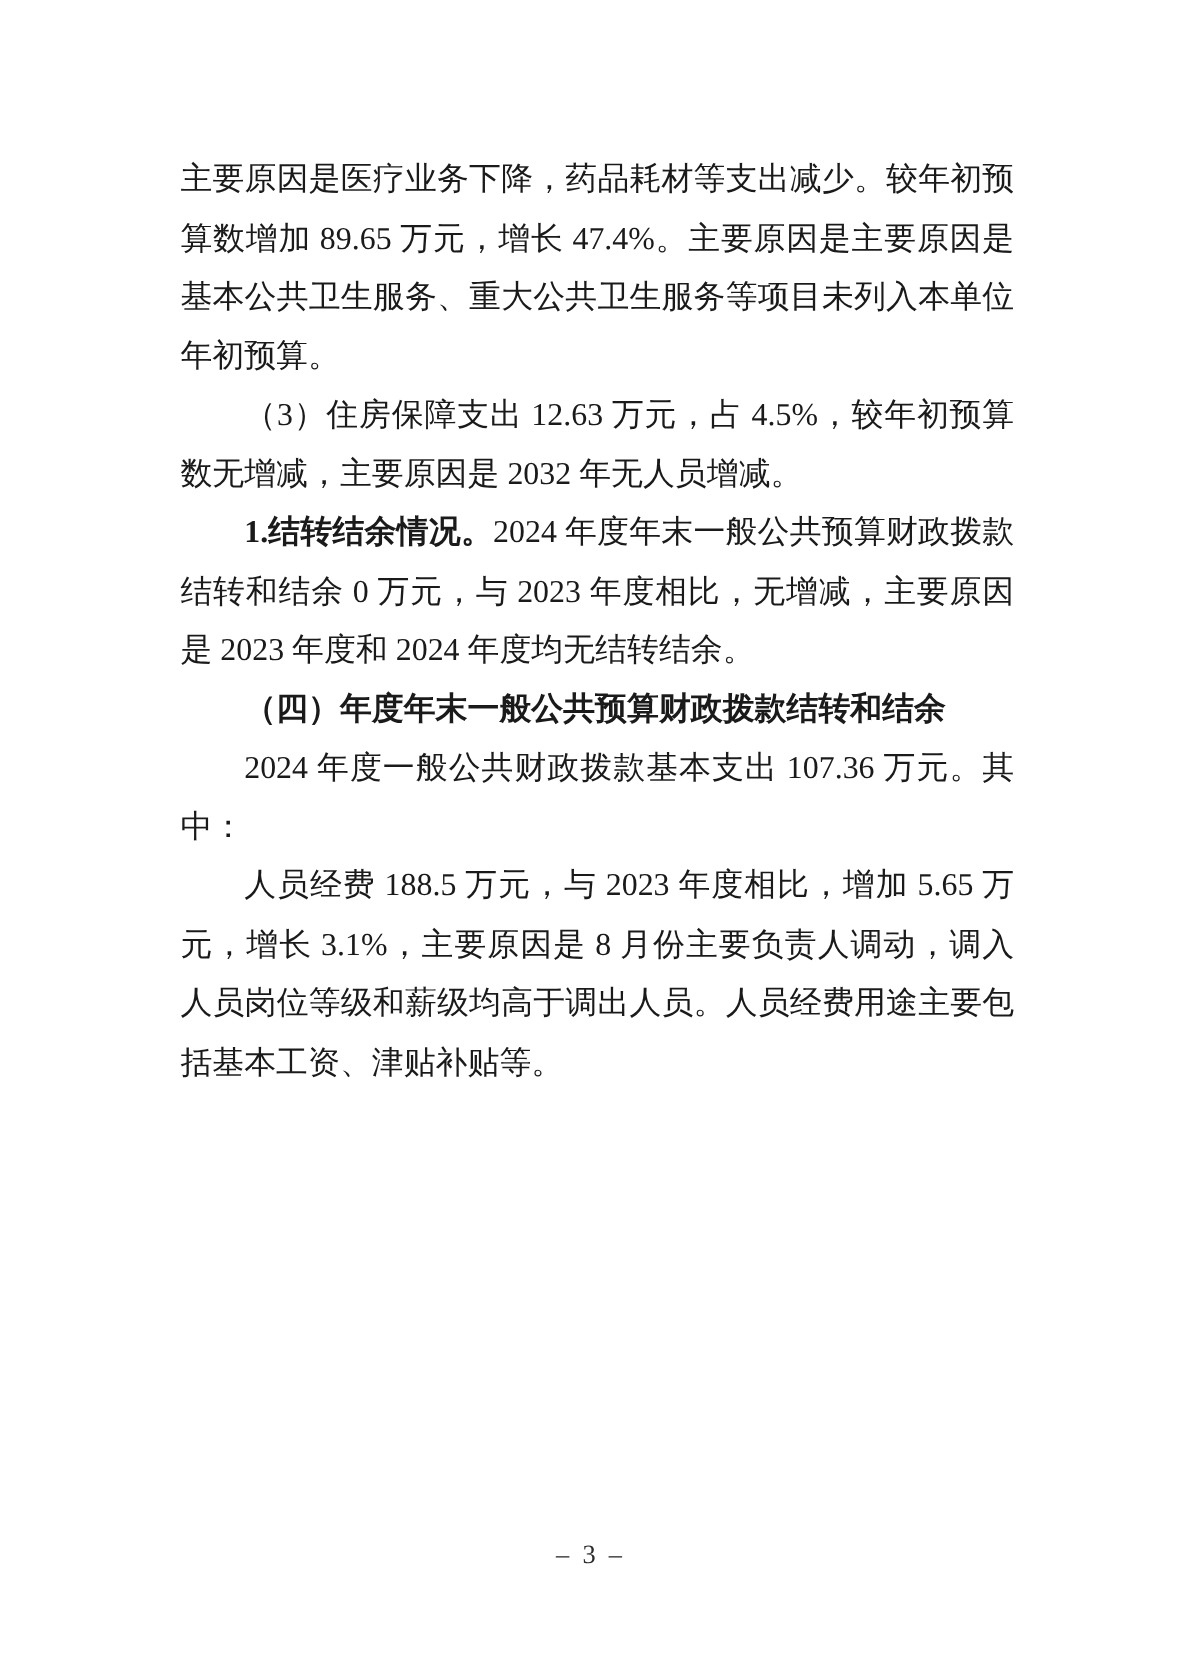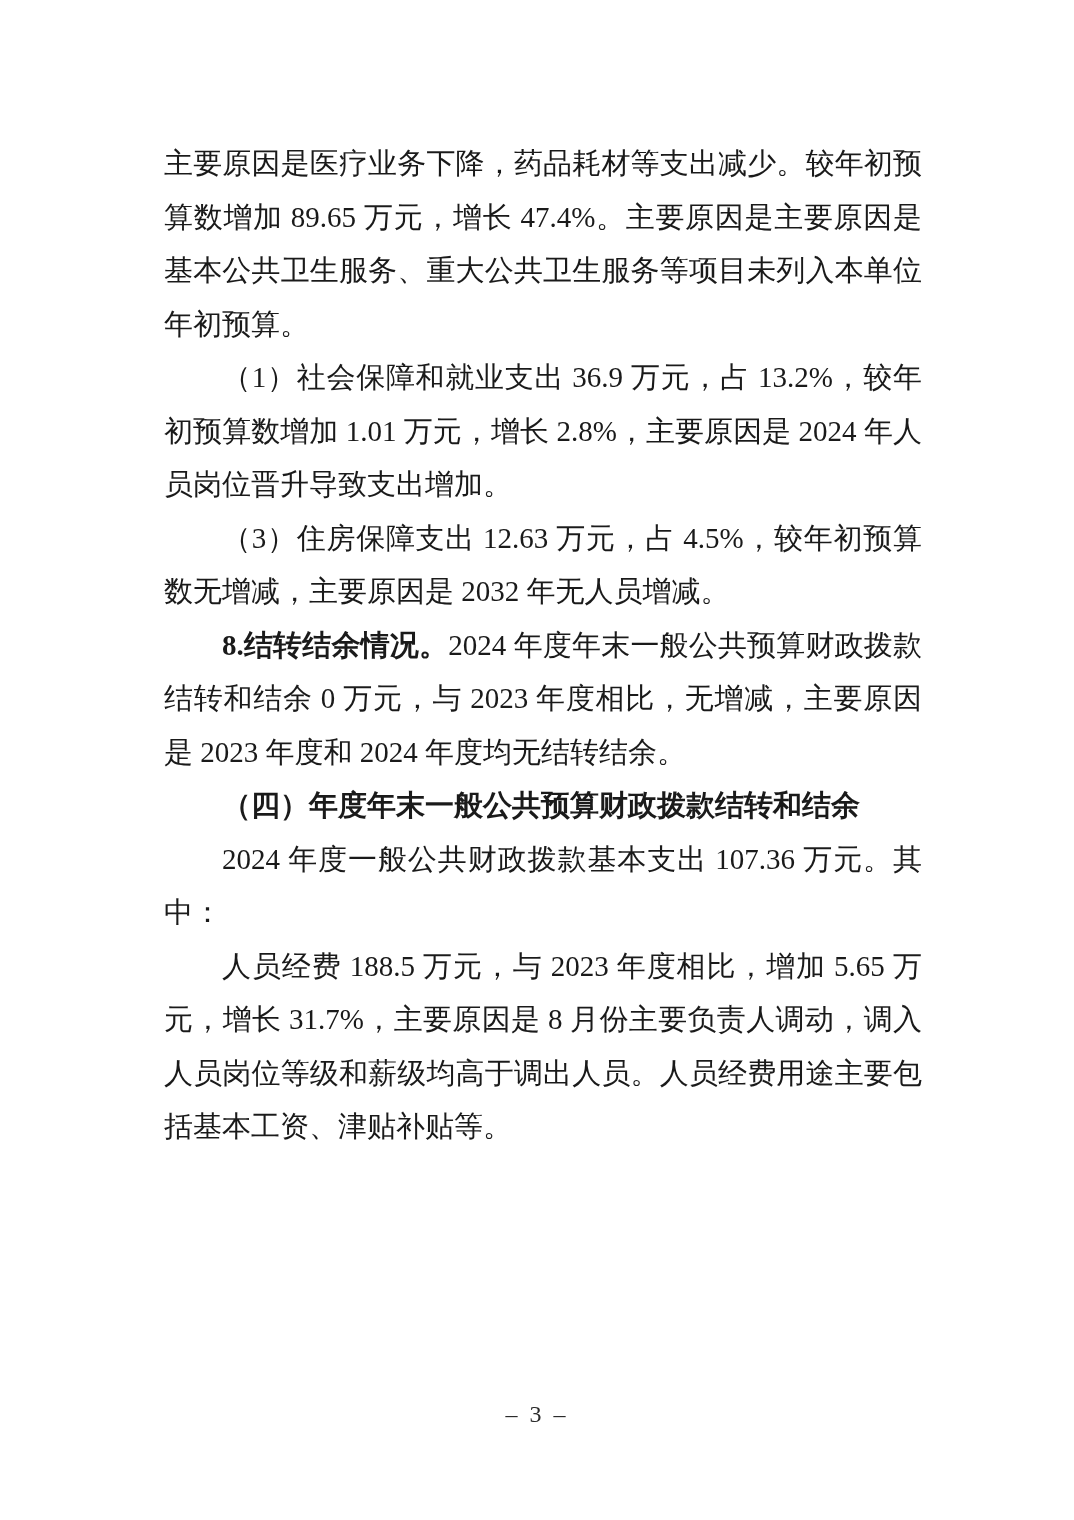--- a/index.html
+++ b/index.html
@@ -61,29 +61,28 @@
 </style>
 </head>
 <body>
 
 <div class="page">
   <div class="doc-body">
 
     <p class="para no-indent">主要原因是医疗业务下降，药品耗材等支出减少。较年初预算数增加 89.65 万元，增长 47.4%。主要原因是主要原因是基本公共卫生服务、重大公共卫生服务等项目未列入本单位年初预算。</p>
 
 
-    <p class="para">（1）社会保障和就业支出 36.9 万元，占 13.2%，较年初预算数增加 1.01 万元，增长 2.8%，主要原因是 2024 年人员岗位晋升导致支出增加。</p>
 
 
     <p class="para">（3）住房保障支出 12.63 万元，占 4.5%，较年初预算数无增减，主要原因是 2032 年无人员增减。</p>
 
-    <p class="para"><span class="lead">8.结转结余情况。</span><span>2024 年度年末一般公共预算财政拨款结转和结余 0 万元，与 2023 年度相比，无增减，主要原因是 2023 年度和 2024 年度均无结转结余。</span></p>
+    <p class="para"><span class="lead">1.结转结余情况。</span><span>2024 年度年末一般公共预算财政拨款结转和结余 0 万元，与 2023 年度相比，无增减，主要原因是 2023 年度和 2024 年度均无结转结余。</span></p>
 
     <p class="para heading">（四）年度年末一般公共预算财政拨款结转和结余</p>
 
     <p class="para">2024 年度一般公共财政拨款基本支出 107.36 万元。其中：</p>
 
-    <p class="para">人员经费 188.5 万元，与 2023 年度相比，增加 5.65 万元，增长 31.7%，主要原因是 8 月份主要负责人调动，调入人员岗位等级和薪级均高于调出人员。人员经费用途主要包括基本工资、津贴补贴等。</p>
+    <p class="para">人员经费 188.5 万元，与 2023 年度相比，增加 5.65 万元，增长 3.1%，主要原因是 8 月份主要负责人调动，调入人员岗位等级和薪级均高于调出人员。人员经费用途主要包括基本工资、津贴补贴等。</p>
 
   </div>
 
   <div class="footer">– 3 –</div>
 </div>
 
 </body></html>

